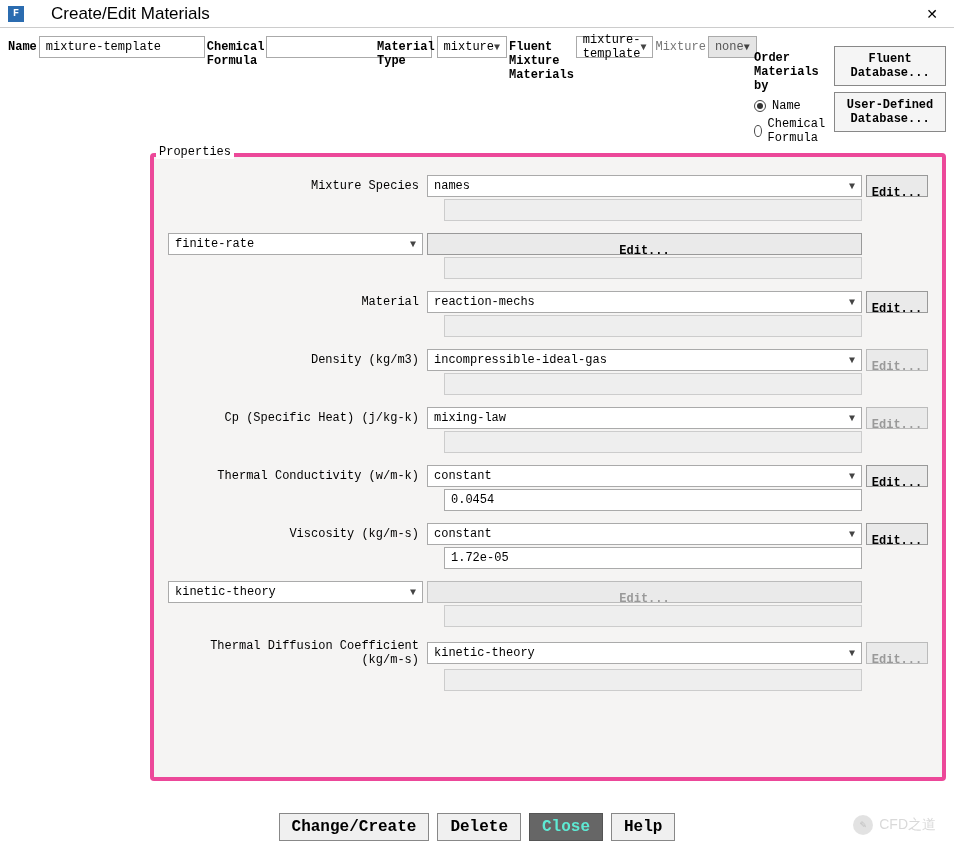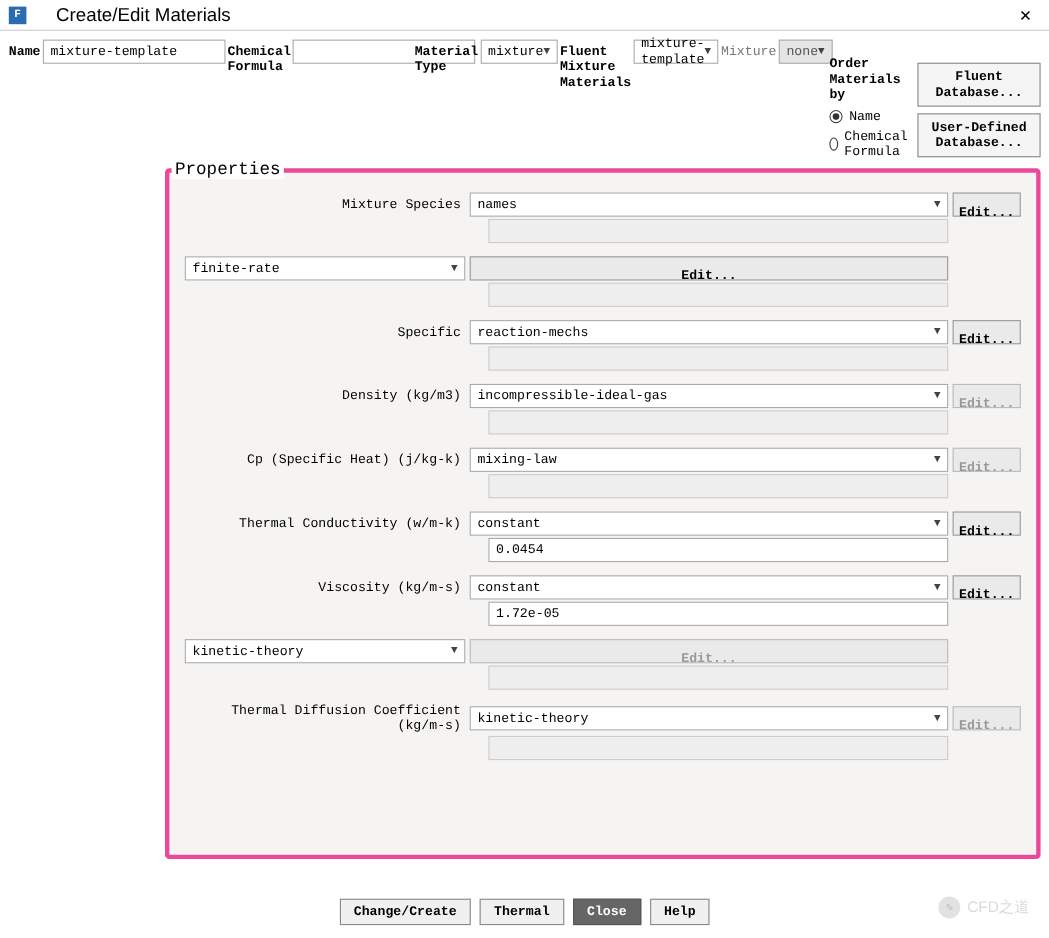--- a/index.html
+++ b/index.html
@@ -75,21 +75,21 @@
 .radio-row { display: flex; align-items: center; gap: 6px; padding: 2px 0; cursor: pointer; }
 .radio-btn {
   width: 12px; height: 12px; border-radius: 50%;
   border: 1px solid #444; display: inline-flex;
   align-items: center; justify-content: center;
 }
 .radio-btn.sel::after {
   content: ""; width: 6px; height: 6px; border-radius: 50%; background: #333;
 }
 
-.db-buttons { display: flex; flex-direction: column; gap: 6px; margin-top: 21px; }
+.db-buttons { display: flex; flex-direction: column; gap: 6px; margin-top: 10px; }
 .db-btn {
   border: 1px solid #888;
   padding: 5px 8px;
   background: #f5f5f5;
   font-family: "Courier New", monospace;
   font-weight: bold;
   text-align: center;
   cursor: pointer;
   font-size: 12px;
 }
@@ -98,21 +98,21 @@
   margin-top: 6px;
   margin-left: 142px;
   position: relative;
 }
 .group-label {
   position: absolute;
   top: -8px;
   left: 6px;
   background: #fff;
   padding: 0 3px;
-  font-size: 16px;
+  font-size: 12px;
 }
 .group-frame {
   border: 4px solid #ec4899;
   border-radius: 4px;
   padding: 14px;
   padding-top: 18px;
   height: 628px;
   overflow: auto;
   background: #f5f4f3;
 }
@@ -162,23 +162,23 @@
   justify-content: center;
   gap: 8px;
 }
 .bbtn {
   border: 1px solid #888;
   padding: 4px 12px;
   font-family: "Courier New", monospace;
   font-weight: bold;
   background: #f0f0f0;
   cursor: pointer;
-  font-size: 12px;
-}
-.bbtn.primary { background: #666; color: #ffffff; border-color: #555; text-align: right; }
+  font-size: 16px;
+}
+.bbtn.primary { background: #666; color: #5eead4; border-color: #555; text-align: right; }
 
 .watermark {
   position: absolute;
   right: 18px;
   bottom: 18px;
   font-family: Arial, sans-serif;
   color: #bbb;
   font-size: 14px;
   display: flex;
   align-items: center;
@@ -270,21 +270,21 @@
       <span class="chev">▼</span>
     </div>
     <div class="edit-btn">Edit...</div>
   </div>
         <div class="sub-row">
     <div></div>
     <input class="sub-input blank" value="" style="">
     <div></div>
   </div>
         <div class="prop-row">
-    <div class="prop-lbl">Specific</div>
+    <div class="prop-lbl">Material</div>
     <div class="select-box">
       <span>reaction-mechs</span>
       <span class="chev">▼</span>
     </div>
     <div class="edit-btn">Edit...</div>
   </div>
         <div class="sub-row">
     <div></div>
     <input class="sub-input blank" value="" style="">
     <div></div>
@@ -365,21 +365,21 @@
     <div></div>
     <input class="sub-input blank" value="" style="">
     <div></div>
   </div>
       </div>
   </div>
 </div>
 
 <div class="bottom-bar">
   <div class="bbtn">Change/Create</div>
-  <div class="bbtn">Thermal</div>
+  <div class="bbtn">Delete</div>
   <div class="bbtn primary">Close</div>
   <div class="bbtn">Help</div>
 </div>
 
 <div class="watermark">
   <span class="wm-icon">✎</span>
   <span>CFD之道</span>
 </div>
 
 </body></html>

